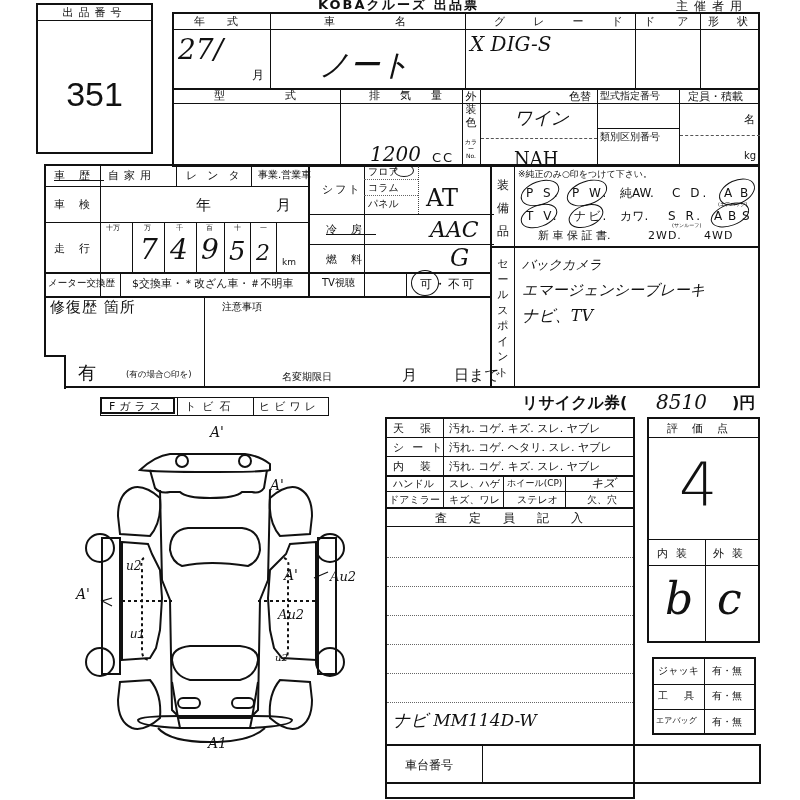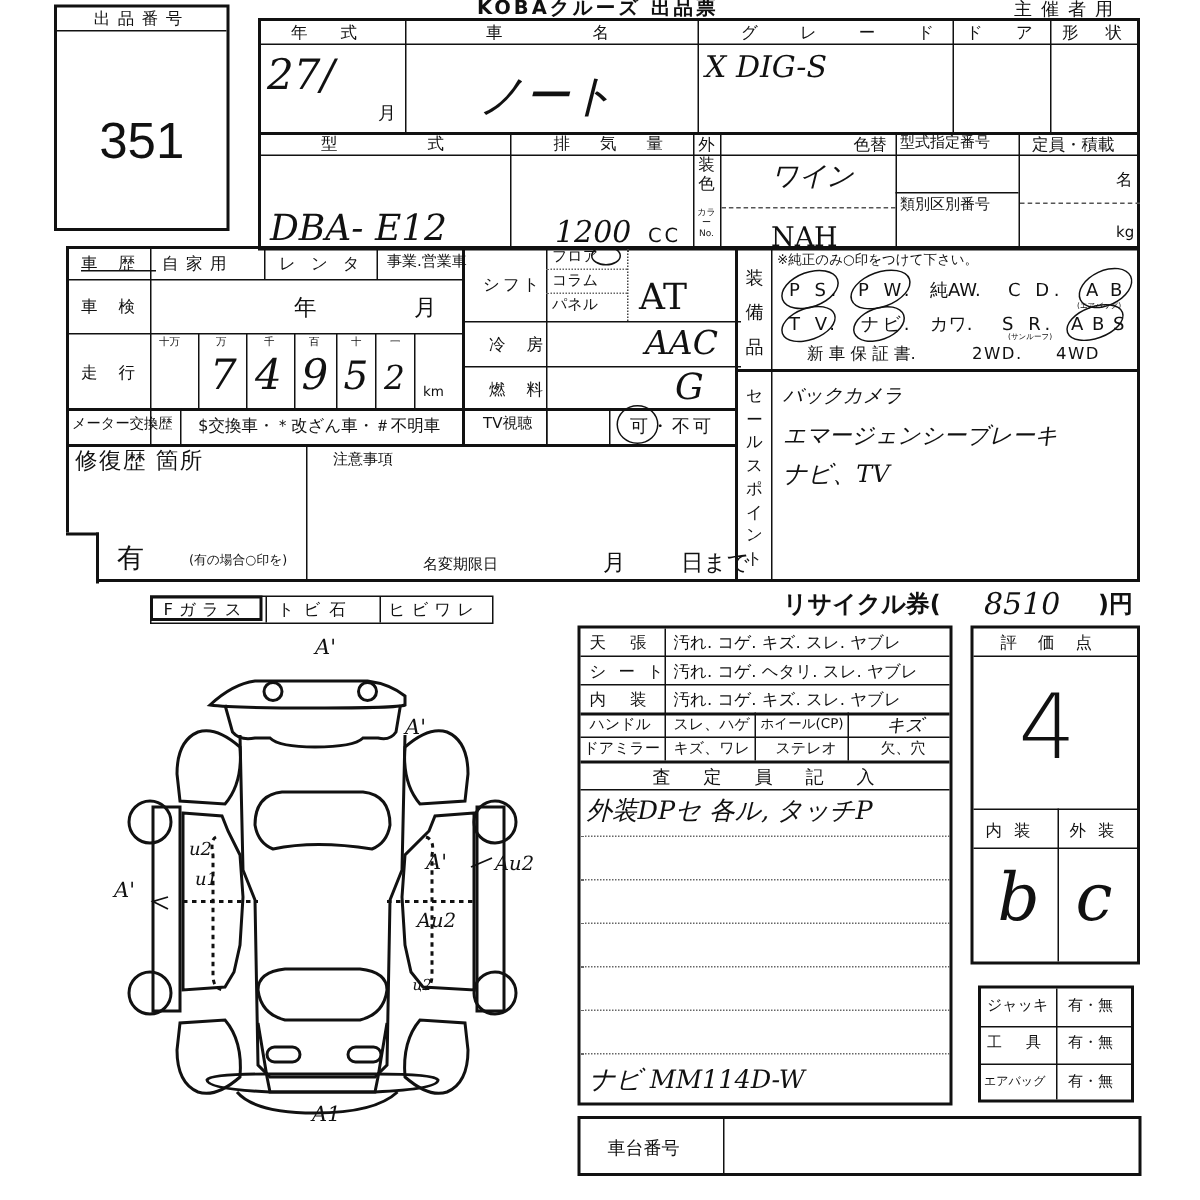--- a/index.html
+++ b/index.html
@@ -61,21 +61,20 @@
   <div class="t" style="left:195px;top:76px;letter-spacing:20px;">排気量</div>
   <div class="abs" style="left:290px;top:76px;width:14px;font-size:11px;line-height:13px;text-align:center;">外装色</div>
   <div class="abs" style="left:290px;top:124px;width:14px;font-size:6px;line-height:7px;text-align:center;">カラーNo.</div>
   <div class="t" style="left:395px;top:77px;">色替</div>
   <div class="t" style="left:426px;top:77px;font-size:10px;">型式指定番号</div>
   <div class="t" style="left:426px;top:118px;font-size:10px;">類別区別番号</div>
   <div class="t" style="left:514px;top:77px;font-size:11px;">定員・積載</div>
   <div class="t" style="left:570px;top:100px;">名</div>
   <div class="t" style="left:570px;top:137px;font-size:10px;">kg</div>
 
-  <div class="hw" style="left:6px;top:126px;font-size:24px;">DBA- E12</div>
   <div class="hw" style="left:196px;top:130px;font-size:20px;">1200</div>
   <div class="t" style="left:258px;top:137px;font-size:13px;letter-spacing:2px;">CC</div>
   <div class="hw" style="left:340px;top:95px;font-size:18px;">ワイン</div>
   <div class="hw" style="left:340px;top:136px;font-size:18px;font-style:normal;">NAH</div>
 </div>
 
 <div class="box" style="left:44px;top:164px;width:448px;height:224px;">
 
   <div class="ln" style="left:0;width:262px;top:20px;height:1px;"></div>
   <div class="ln" style="left:0;width:262px;top:56px;height:1px;"></div>
@@ -126,21 +125,21 @@
   <div class="t" style="left:236px;top:92px;font-size:9px;">km</div>
   <div class="t" style="left:2px;top:112px;font-size:9.5px;">メーター交換歴</div>
   <div class="t" style="left:86px;top:112px;font-size:11px;">$交換車・＊改ざん車・＃不明車</div>
 
   <div class="t" style="left:276px;top:18px;letter-spacing:2px;">シフト</div>
   <div class="t" style="left:322px;top:1px;font-size:10px;">フロア</div>
   <div class="t" style="left:322px;top:17px;font-size:10px;">コラム</div>
   <div class="t" style="left:322px;top:33px;font-size:10px;">パネル</div>
   <div class="circ" style="left:348px;top:-2px;width:20px;height:13px;"></div>
   <div class="hw" style="left:380px;top:20px;font-size:24px;font-style:normal;">AT</div>
-  <div class="t" style="left:280px;top:58px;letter-spacing:14px;">冷房</div>
+  <div class="t" style="left:280px;top:58px;letter-spacing:14px;text-decoration:underline;">冷房</div>
   <div class="hw" style="left:384px;top:53px;font-size:22px;">AAC</div>
   <div class="t" style="left:280px;top:88px;letter-spacing:14px;">燃料</div>
   <div class="hw" style="left:404px;top:80px;font-size:24px;">G</div>
   <div class="t" style="left:276px;top:112px;font-size:10px;">TV視聴</div>
   <div class="t" style="left:374px;top:112px;font-size:12px;letter-spacing:2px;">可・不可</div>
   <div class="circ" style="left:365px;top:104px;width:28px;height:26px;"></div>
 
   <div class="ln" style="left:158px;top:130px;bottom:0;width:1px;"></div>
   <div class="t" style="left:4px;top:134px;font-size:15px;letter-spacing:1px;">修復歴 箇所</div>
   <div class="t" style="left:32px;top:198px;font-size:18px;">有</div>
@@ -241,32 +240,32 @@
   <path d="M52 178 L42 181 L52 186" stroke-width="1.2"></path>
   <path d="M254 158 L268 152" stroke-width="1.2"></path>
 
   <path d="M-8 248 Q2 262 -10 272" stroke="#999" stroke-width="1"></path>
 </svg>
 
 <div class="hw" style="left:210px;top:425px;font-size:14px;">A'</div>
 <div class="hw" style="left:270px;top:478px;font-size:14px;">A'</div>
 <div class="hw" style="left:76px;top:587px;font-size:14px;">A'</div>
 <div class="hw" style="left:126px;top:560px;font-size:12px;">u2</div>
-<div class="hw" style="left:130px;top:580px;font-size:12px;">u1</div>
+<div class="hw" style="left:130px;top:629px;font-size:12px;font-family:Liberation Mono, monospace;">u1</div>
 <div class="hw" style="left:284px;top:568px;font-size:14px;">A'</div>
 <div class="hw" style="left:278px;top:608px;font-size:13px;">Au2</div>
 <div class="hw" style="left:330px;top:570px;font-size:13px;">Au2</div>
 <div class="hw" style="left:275px;top:653px;font-size:10px;">u2</div>
 <div class="hw" style="left:208px;top:736px;font-size:14px;">A1</div>
 
 <div class="t" style="left:522px;top:395px;font-size:16px;font-weight:bold;">リサイクル券(</div>
 <div class="hw" style="left:656px;top:392px;font-size:20px;">8510</div>
 <div class="t" style="left:732px;top:395px;font-size:16px;font-weight:bold;">)円</div>
 
-<div class="box" style="left:385px;top:417px;width:250px;height:320px;">
+<div class="box" style="left:385px;top:417px;width:250px;height:382px;">
   <div class="ln" style="left:0;right:0;top:18px;height:1px;"></div>
   <div class="ln" style="left:0;right:0;top:37px;height:1px;"></div>
   <div class="ln" style="left:0;right:0;top:56px;height:2px;"></div>
   <div class="ln" style="left:0;right:0;top:72px;height:1px;"></div>
   <div class="ln" style="left:0;right:0;top:88px;height:2px;"></div>
   <div class="ln" style="left:0;right:0;top:107px;height:1px;"></div>
   <div class="ln" style="left:56px;top:0;height:88px;width:1px;"></div>
   <div class="ln" style="left:116px;top:56px;height:32px;width:1px;"></div>
   <div class="ln" style="left:178px;top:56px;height:32px;width:1px;"></div>
   <div class="t" style="left:6px;top:4px;letter-spacing:16px;">天張</div>
@@ -284,21 +283,20 @@
   <div class="t" style="left:130px;top:76px;font-size:10px;">ステレオ</div>
   <div class="t" style="left:200px;top:76px;font-size:10px;">欠、穴</div>
 
   <div class="t" style="left:48px;top:93px;font-size:12px;letter-spacing:22px;">査定員記入</div>
   <div class="dot" style="left:0;right:0;top:138px;"></div>
   <div class="dot" style="left:0;right:0;top:167px;"></div>
   <div class="dot" style="left:0;right:0;top:196px;"></div>
   <div class="dot" style="left:0;right:0;top:225px;"></div>
   <div class="dot" style="left:0;right:0;top:254px;"></div>
   <div class="dot" style="left:0;right:0;top:283px;"></div>
-  <div class="hw" style="left:4px;top:114px;font-size:17px;">外装DPセ 各ル, タッチP</div>
   <div class="hw" style="left:6px;top:293px;font-size:17px;">ナビ MM114D-W</div>
 </div>
 
 <div class="box" style="left:647px;top:417px;width:113px;height:226px;">
   <div class="ln" style="left:0;right:0;top:18px;height:1px;"></div>
   <div class="ln" style="left:0;right:0;top:120px;height:1px;"></div>
   <div class="ln" style="left:0;right:0;top:146px;height:1px;"></div>
   <div class="ln" style="left:56px;top:120px;bottom:0;width:1px;"></div>
   <div class="t" style="left:18px;top:4px;letter-spacing:14px;">評価点</div>
   <div class="hw" style="left:30px;top:36px;font-size:60px;font-style:normal;font-family:'DejaVu Sans',sans-serif;font-weight:200;">4</div>

